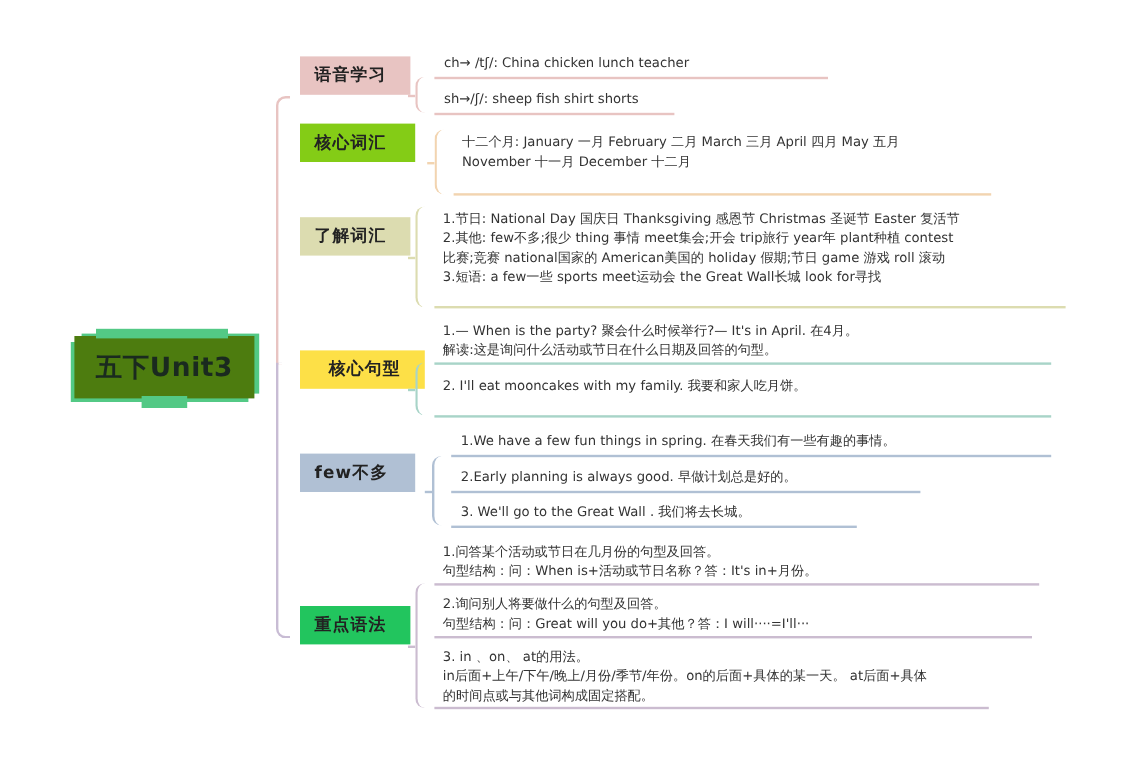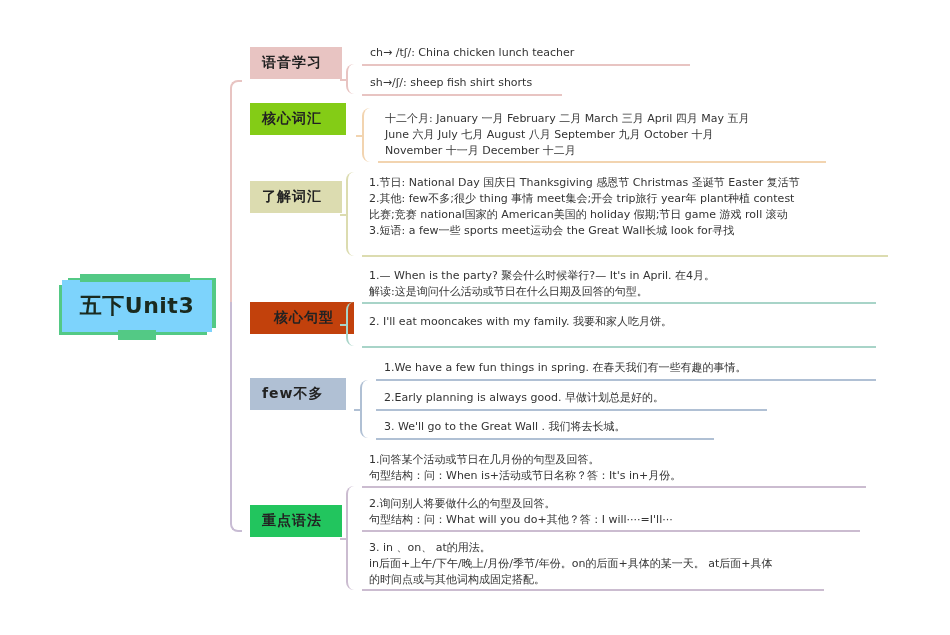--- a/index.html
+++ b/index.html
@@ -16,21 +16,21 @@
       color: #333333;
     }
 
     
     .root-node {
       position: absolute;
       left: 62px;
       top: 280px;
       width: 150px;
       height: 52px;
-      background: #7dd3fc;
+      background: #4d7c0f;
       display: flex;
       align-items: center;
       justify-content: center;
       font-weight: bold;
       font-size: 22px;
       color: #1a2a1f;
       box-shadow: -4px 4px 0 -1px #53c985, 5px -3px 0 -1px #53c985;
       letter-spacing: 0.5px;
     }
     .root-node::before {
@@ -132,38 +132,37 @@
   <span class="line">sh→/ʃ/: sheep  fish  shirt  shorts</span>
 </div>
 <div class="leaf-rule" style="left:362px;top:94px;width:200px;background:#e8c4c2;"></div>
 
 <div class="branch-node" style="top:103px;width:84px;background:#84cc16;">
   <span>核心词汇</span>
 </div>
 <div class="sub-brace" style="left:362px;top:108px;height:54px;border-color:#f2d4b0;"></div>
 <div class="leaf" style="left:385px;top:111px;">
   <span class="line">十二个月: January 一月   February 二月   March 三月   April 四月   May 五月</span>
-  <span class="line">June 六月   July 七月   August 八月   September 九月   October 十月</span>
   <span class="line">November 十一月   December 十二月</span>
 </div>
 <div class="leaf-rule" style="left:378px;top:161px;width:448px;background:#f2d4b0;"></div>
 
 <div class="branch-node" style="top:181px;width:80px;background:#dcdcb0;">
   <span>了解词汇</span>
 </div>
 <div class="sub-brace" style="left:346px;top:172px;height:84px;border-color:#dcdcb0;"></div>
 <div class="leaf" style="left:369px;top:175px;">
   <span class="line">1.节日: National Day 国庆日   Thanksgiving 感恩节   Christmas 圣诞节   Easter 复活节</span>
   <span class="line">2.其他: few不多;很少    thing 事情   meet集会;开会   trip旅行   year年   plant种植   contest</span>
   <span class="line">比赛;竞赛   national国家的   American美国的   holiday 假期;节日   game 游戏   roll 滚动</span>
   <span class="line">3.短语: a few一些   sports meet运动会   the Great Wall长城   look for寻找</span>
 </div>
 <div class="leaf-rule" style="left:362px;top:255px;width:526px;background:#dcdcb0;"></div>
 
-<div class="branch-node" style="top:302px;width:80px;background:#c2410c;padding-left:24px;">
+<div class="branch-node" style="top:292px;width:80px;background:#fde047;padding-left:24px;">
   <span>核心句型</span>
 </div>
 <div class="sub-brace" style="left:346px;top:302px;height:44px;border-color:#a8d4c8;"></div>
 <div class="leaf" style="left:369px;top:268px;">
   <span class="line">1.— When is the party? 聚会什么时候举行?— It's in April. 在4月。</span>
   <span class="line">解读:这是询问什么活动或节日在什么日期及回答的句型。</span>
 </div>
 <div class="leaf-rule" style="left:362px;top:302px;width:514px;background:#a8d4c8;"></div>
 <div class="leaf" style="left:369px;top:314px;">
   <span class="line">2. I'll eat mooncakes with my family. 我要和家人吃月饼。</span>
@@ -191,21 +190,21 @@
   <span>重点语法</span>
 </div>
 <div class="sub-brace" style="left:346px;top:486px;height:104px;border-color:#cbbcd0;"></div>
 <div class="leaf" style="left:369px;top:452px;">
   <span class="line">1.问答某个活动或节日在几月份的句型及回答。</span>
   <span class="line">句型结构：问：When is+活动或节日名称？答：It's in+月份。</span>
 </div>
 <div class="leaf-rule" style="left:362px;top:486px;width:504px;background:#cbbcd0;"></div>
 <div class="leaf" style="left:369px;top:496px;">
   <span class="line">2.询问别人将要做什么的句型及回答。</span>
-  <span class="line">句型结构：问：What will you do+其他？答：I will····=I'll···</span>
+  <span class="line">句型结构：问：Great will you do+其他？答：I will····=I'll···</span>
 </div>
 <div class="leaf-rule" style="left:362px;top:530px;width:498px;background:#cbbcd0;"></div>
 <div class="leaf" style="left:369px;top:540px;">
   <span class="line">3. in 、on、 at的用法。</span>
   <span class="line">in后面+上午/下午/晚上/月份/季节/年份。on的后面+具体的某一天。     at后面+具体</span>
   <span class="line">的时间点或与其他词构成固定搭配。</span>
 </div>
 <div class="leaf-rule" style="left:362px;top:589px;width:462px;background:#cbbcd0;"></div>
 
 </body></html>

